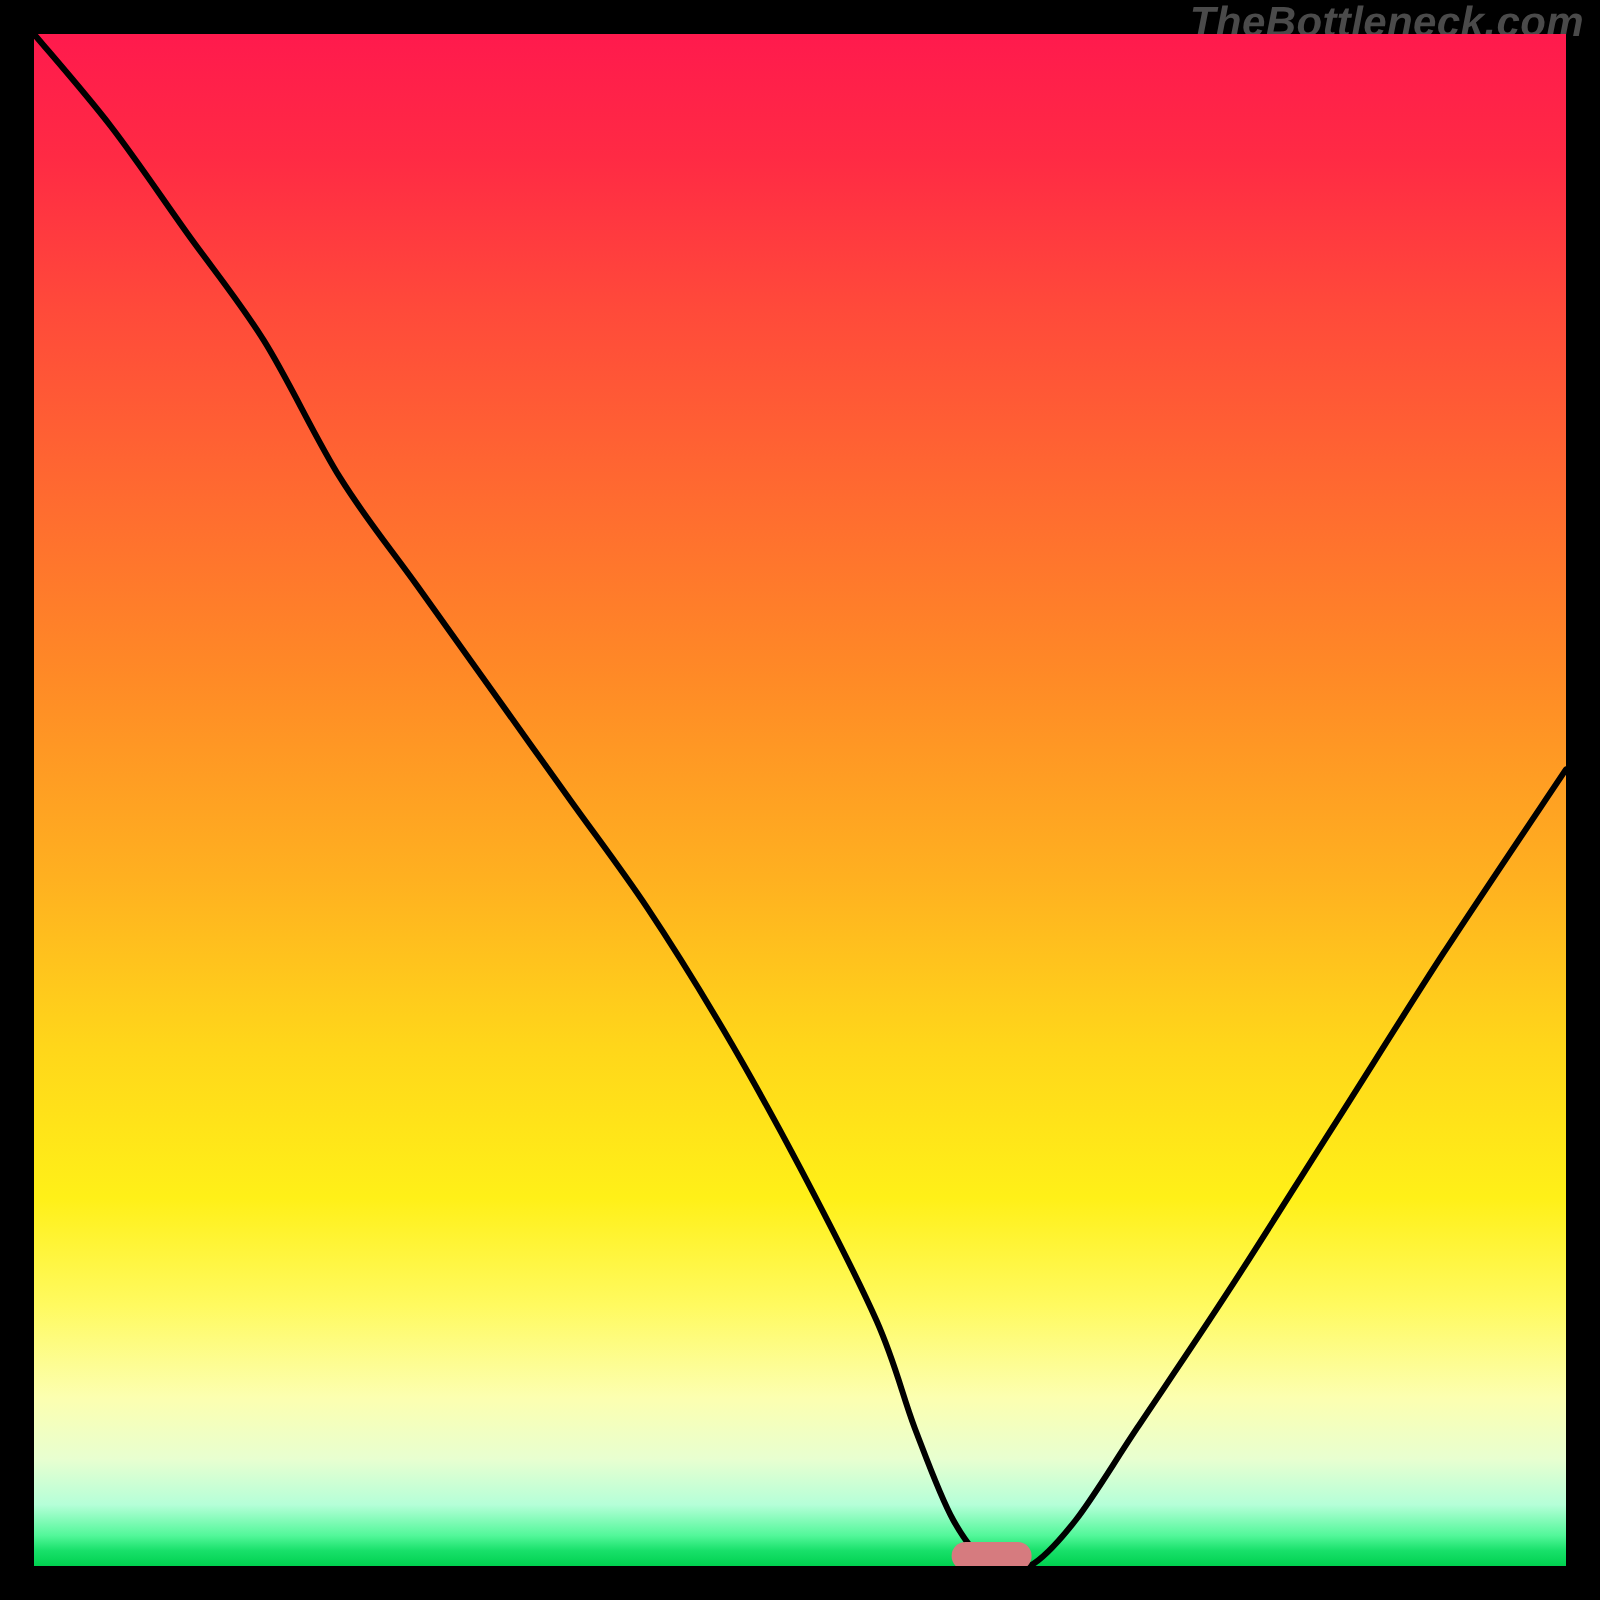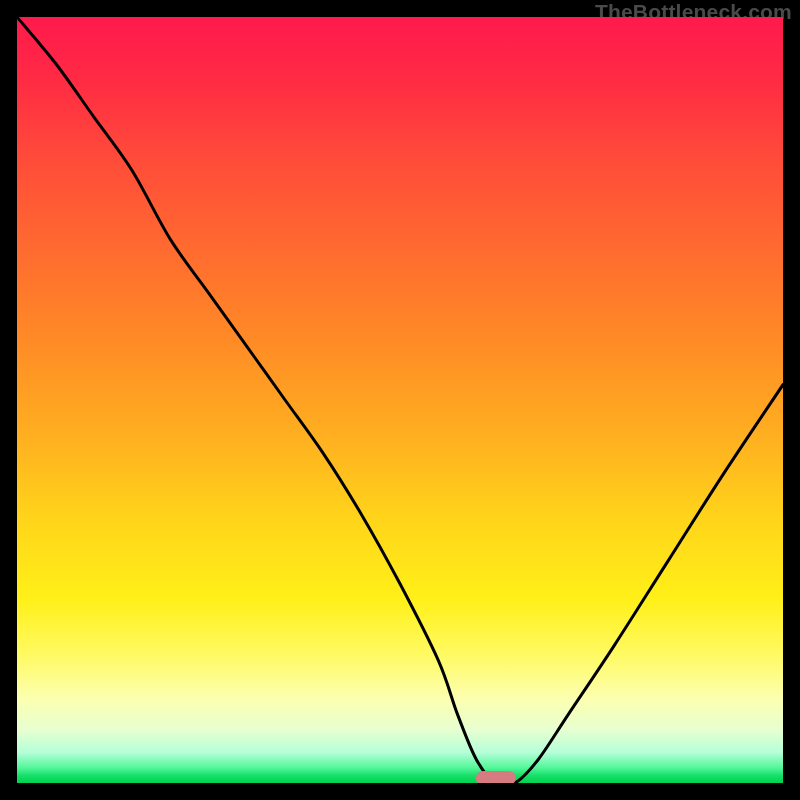--- a/index.html
+++ b/index.html
@@ -53,20 +53,21 @@
   }
   .watermark {
     position: absolute;
     top: 0;
     right: 8px;
     color: #4a4a4a;
     font-size: 21px;
     font-weight: 600;
     letter-spacing: 0.2px;
     user-select: none;
+    font-style: italic;
   }
 </style>
 </head>
 <body>
 
 <div class="chart-wrap">
 
   <div class="watermark">TheBottleneck.com</div>
 
   <div class="plot-area">

